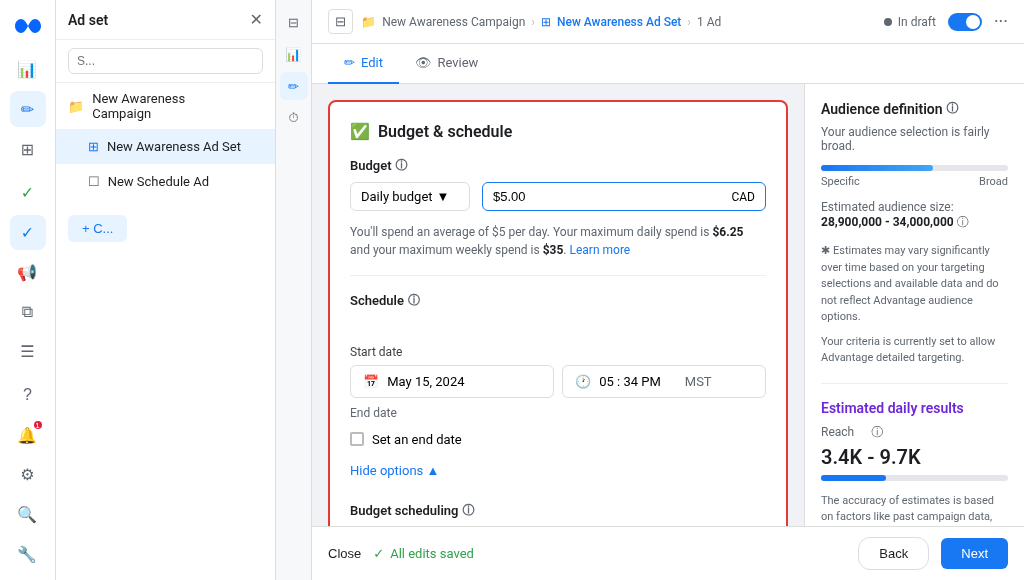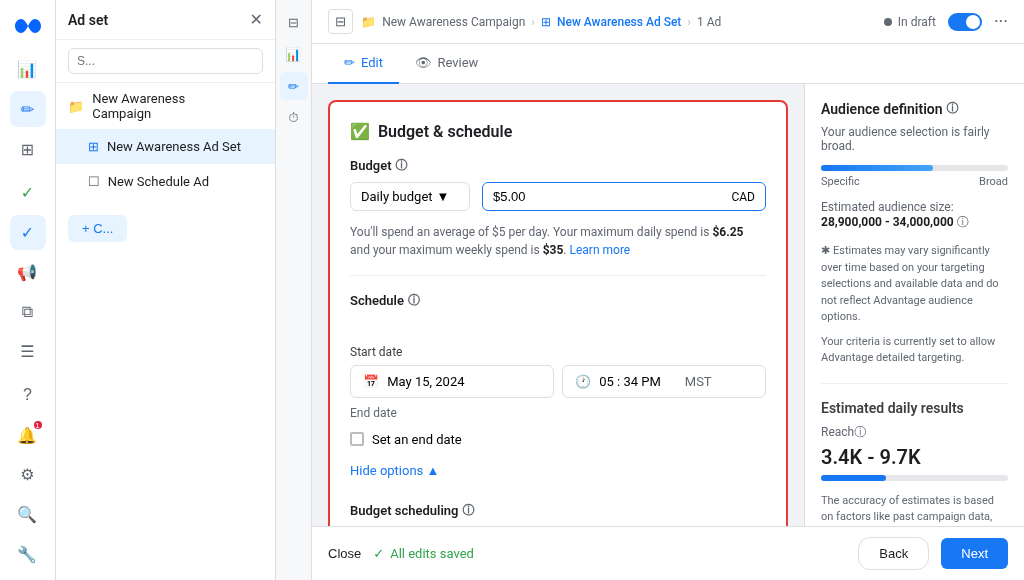--- a/index.html
+++ b/index.html
@@ -298,22 +298,22 @@
       display: flex; justify-content: space-between;
       font-size: 11px; color: #606770; margin-bottom: 12px;
     }
 
     .rp-stat { font-size: 12px; color: #606770; margin-bottom: 12px; }
     .rp-stat strong { color: #1c1e21; }
     .rp-note { font-size: 11px; color: #606770; line-height: 1.5; margin-bottom: 8px; }
 
     .rp-divider { border: none; border-top: 1px solid #eee; margin: 16px 0; }
 
-    .edr-title { font-size: 14px; font-weight: 600; color: #404040; margin-bottom: 8px; }
-    .edr-metric { font-size: 12px; color: #606770; margin-bottom: 4px; display: flex; align-items: center; gap: 0; }
+    .edr-title { font-size: 14px; font-weight: 600; color: #6d28d9; margin-bottom: 8px; }
+    .edr-metric { font-size: 12px; color: #606770; margin-bottom: 4px; display: flex; align-items: center; gap: 17px; }
     .edr-value { font-size: 20px; font-weight: 600; color: #1c1e21; margin-bottom: 6px; }
     .edr-bar-track {
       width: 100%; height: 6px; background: #e4e6ea; border-radius: 3px; margin-bottom: 12px;
       position: relative;
     }
     .edr-bar-fill {
       position: absolute; left: 0; top: 0; height: 6px;
       background: #1877f2; border-radius: 3px; width: 35%;
     }
     .edr-note { font-size: 11px; color: #606770; line-height: 1.5; }

